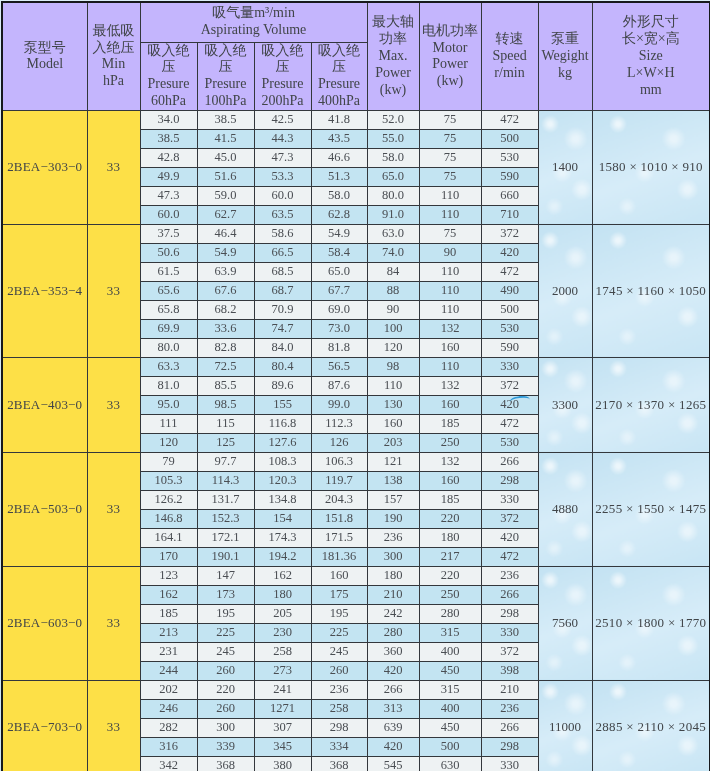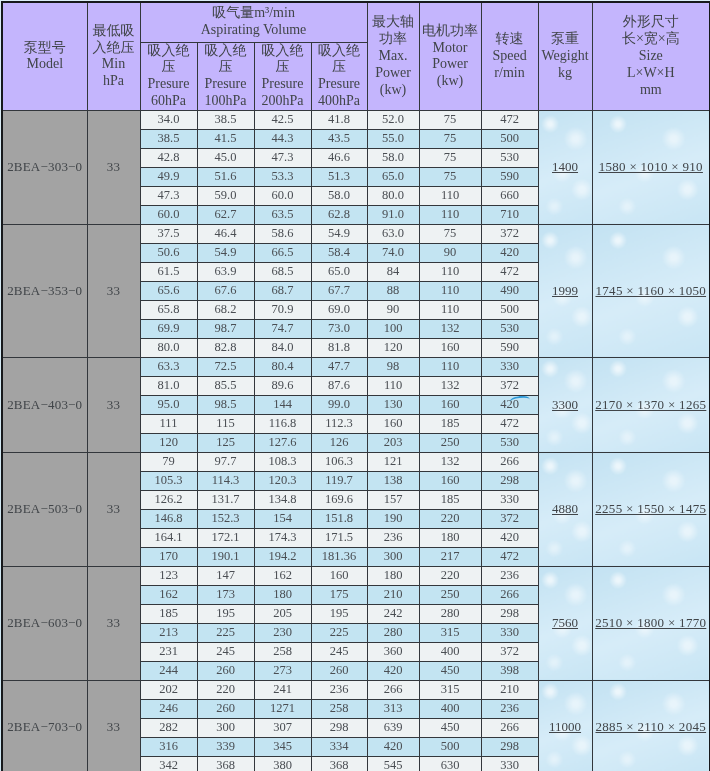--- a/index.html
+++ b/index.html
@@ -36,21 +36,21 @@
   .pre { white-space: pre-line; }
   thead th {
     background: #c4b5fd;
     font-size: 14px;
     line-height: 1.2;
   }
   thead tr.hrow1 { height: 40px; }
   thead tr.hrow2 { height: 53px; padding-left: 44px; }
   tbody tr { height: 19px; }
   td.col-side {
-    background: #a3a3a3;
+    background: #fde047;
     font-size: 13px;
     letter-spacing: 0.2px;
     margin-left: 26px;
   }
   td.data-cell {
     font-size: 12.5px;
     color: #4a4e53;
     position: relative;
   }
   tr.row-white td.data-cell { background: #eef2f3; }
@@ -58,21 +58,20 @@
   td.col-tail {
     font-size: 13px;
     background-color: #c9e5f4;
     background-image:
       radial-gradient(circle at 22% 12%, rgba(255,255,255,0.65) 2px, rgba(255,255,255,0) 9px),
       radial-gradient(circle at 70% 25%, rgba(255,255,255,0.5) 3px, rgba(255,255,255,0) 12px),
       radial-gradient(circle at 45% 55%, rgba(255,255,255,0.45) 2px, rgba(255,255,255,0) 10px),
       radial-gradient(circle at 82% 70%, rgba(255,255,255,0.5) 3px, rgba(255,255,255,0) 11px),
       radial-gradient(circle at 30% 85%, rgba(255,255,255,0.4) 2px, rgba(255,255,255,0) 9px),
       linear-gradient(160deg, #c3e2f2 0%, #d6ecf8 55%, #c8e5f4 100%);
-    text-decoration: underline;
   }
   td.size-cell { letter-spacing: 0.3px; }
   .pen-mark {
     position: absolute;
     top: 0px;
     left: 50%;
     width: 20px;
     height: 7px;
     border-top: 2px solid #2f9ad8;
     border-radius: 50%;
@@ -197,30 +196,30 @@
         <tr class="row-blue">
           <td class="data-cell">60.0</td>
           <td class="data-cell">62.7</td>
           <td class="data-cell">63.5</td>
           <td class="data-cell">62.8</td>
           <td class="data-cell">91.0</td>
           <td class="data-cell">110</td>
           <td class="data-cell">710</td>
         </tr>
         <tr class="row-white">
-          <td class="col-side" rowspan="7">2BEA−353−0</td>
+          <td class="col-side" rowspan="7">2BEA−353−4</td>
           <td class="col-side" rowspan="7">33</td>
           <td class="data-cell">37.5</td>
           <td class="data-cell">46.4</td>
           <td class="data-cell">58.6</td>
           <td class="data-cell">54.9</td>
           <td class="data-cell">63.0</td>
           <td class="data-cell">75</td>
           <td class="data-cell">372</td>
-          <td class="col-tail" rowspan="7">1999</td>
+          <td class="col-tail" rowspan="7">2000</td>
           <td class="col-tail size-cell" rowspan="7">1745 × 1160 × 1050</td>
         </tr>
         <tr class="row-blue">
           <td class="data-cell">50.6</td>
           <td class="data-cell">54.9</td>
           <td class="data-cell">66.5</td>
           <td class="data-cell">58.4</td>
           <td class="data-cell">74.0</td>
           <td class="data-cell">90</td>
           <td class="data-cell">420</td>
@@ -247,21 +246,21 @@
           <td class="data-cell">65.8</td>
           <td class="data-cell">68.2</td>
           <td class="data-cell">70.9</td>
           <td class="data-cell">69.0</td>
           <td class="data-cell">90</td>
           <td class="data-cell">110</td>
           <td class="data-cell">500</td>
         </tr>
         <tr class="row-blue">
           <td class="data-cell">69.9</td>
-          <td class="data-cell">98.7</td>
+          <td class="data-cell">33.6</td>
           <td class="data-cell">74.7</td>
           <td class="data-cell">73.0</td>
           <td class="data-cell">100</td>
           <td class="data-cell">132</td>
           <td class="data-cell">530</td>
         </tr>
         <tr class="row-white">
           <td class="data-cell">80.0</td>
           <td class="data-cell">82.8</td>
           <td class="data-cell">84.0</td>
@@ -269,40 +268,40 @@
           <td class="data-cell">120</td>
           <td class="data-cell">160</td>
           <td class="data-cell">590</td>
         </tr>
         <tr class="row-blue">
           <td class="col-side" rowspan="5">2BEA−403−0</td>
           <td class="col-side" rowspan="5">33</td>
           <td class="data-cell">63.3</td>
           <td class="data-cell">72.5</td>
           <td class="data-cell">80.4</td>
-          <td class="data-cell">47.7</td>
+          <td class="data-cell">56.5</td>
           <td class="data-cell">98</td>
           <td class="data-cell">110</td>
           <td class="data-cell">330</td>
           <td class="col-tail" rowspan="5">3300</td>
           <td class="col-tail size-cell" rowspan="5">2170 × 1370 × 1265</td>
         </tr>
         <tr class="row-white">
           <td class="data-cell">81.0</td>
           <td class="data-cell">85.5</td>
           <td class="data-cell">89.6</td>
           <td class="data-cell">87.6</td>
           <td class="data-cell">110</td>
           <td class="data-cell">132</td>
           <td class="data-cell">372</td>
         </tr>
         <tr class="row-blue">
           <td class="data-cell">95.0</td>
           <td class="data-cell">98.5</td>
-          <td class="data-cell">144</td>
+          <td class="data-cell">155</td>
           <td class="data-cell">99.0</td>
           <td class="data-cell">130</td>
           <td class="data-cell">160</td>
           <td class="data-cell">420<span class="pen-mark"></span></td>
         </tr>
         <tr class="row-white">
           <td class="data-cell">111</td>
           <td class="data-cell">115</td>
           <td class="data-cell">116.8</td>
           <td class="data-cell">112.3</td>
@@ -338,21 +337,21 @@
           <td class="data-cell">120.3</td>
           <td class="data-cell">119.7</td>
           <td class="data-cell">138</td>
           <td class="data-cell">160</td>
           <td class="data-cell">298</td>
         </tr>
         <tr class="row-white">
           <td class="data-cell">126.2</td>
           <td class="data-cell">131.7</td>
           <td class="data-cell">134.8</td>
-          <td class="data-cell">169.6</td>
+          <td class="data-cell">204.3</td>
           <td class="data-cell">157</td>
           <td class="data-cell">185</td>
           <td class="data-cell">330</td>
         </tr>
         <tr class="row-blue">
           <td class="data-cell">146.8</td>
           <td class="data-cell">152.3</td>
           <td class="data-cell">154</td>
           <td class="data-cell">151.8</td>
           <td class="data-cell">190</td>

